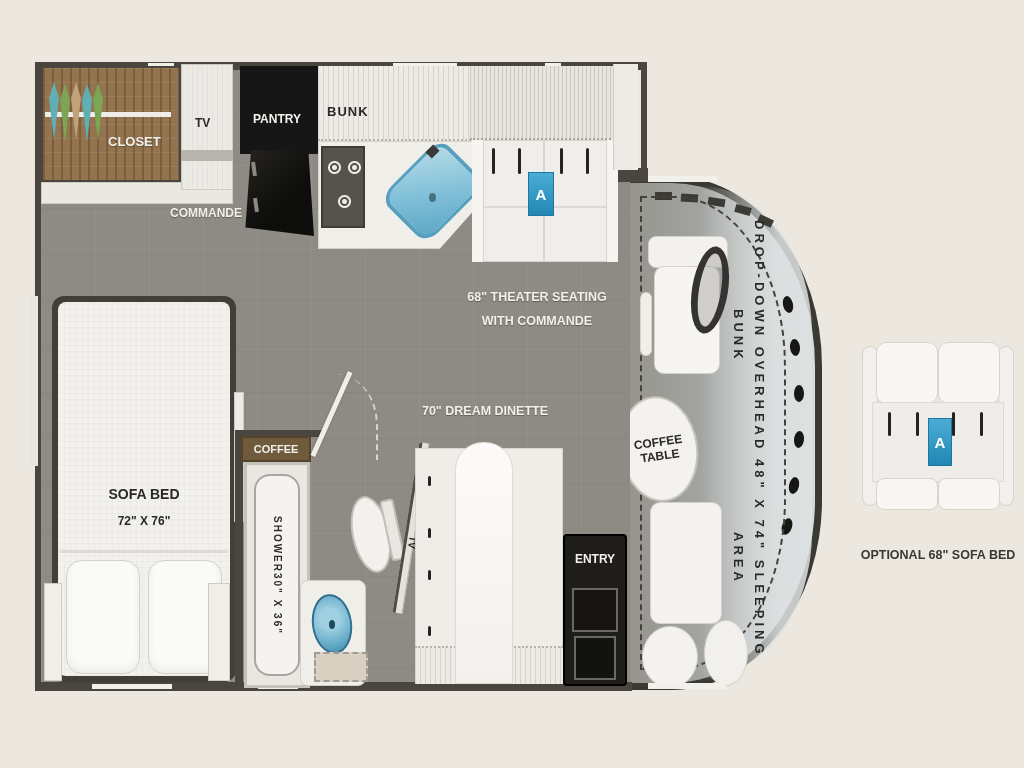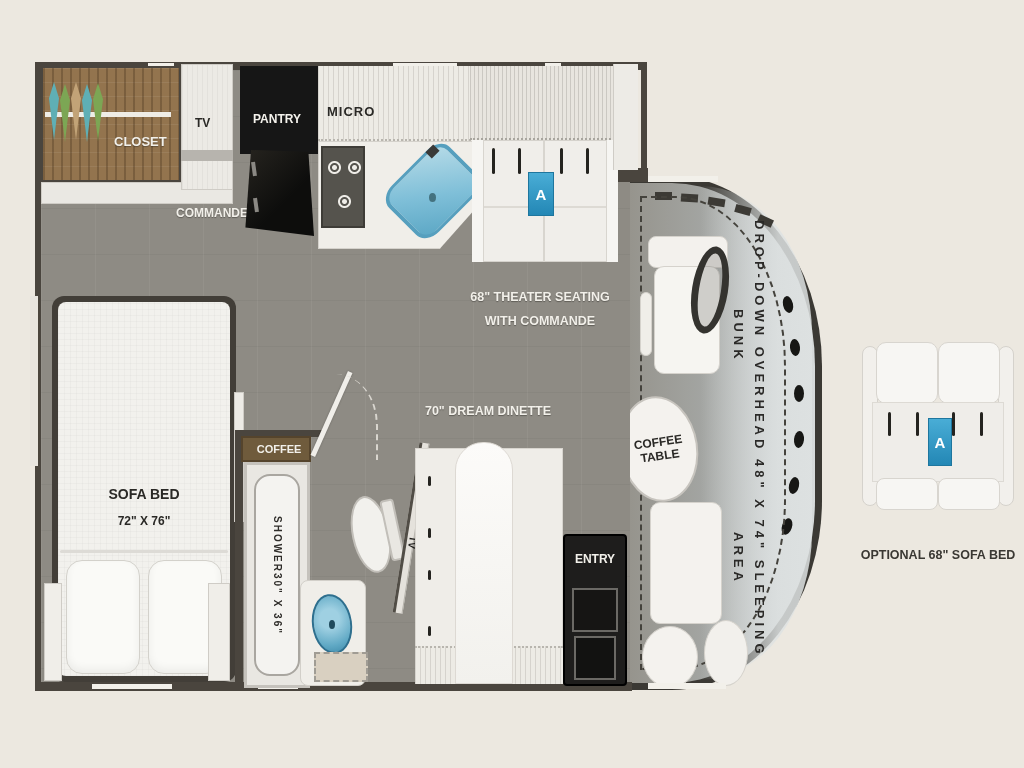--- a/index.html
+++ b/index.html
@@ -1,21 +1,21 @@
 <!DOCTYPE html>
 <html><head>
 <meta charset="utf-8">
 <style>
   html,body{margin:0;padding:0;background:#ECE8E0;}
   #canvas{position:relative;width:1024px;height:768px;background:#ECE8E0;overflow:hidden;
           font-family:"Liberation Sans",sans-serif;}
   .abs{position:absolute;box-sizing:border-box;}
   
   .lbl{position:absolute;box-sizing:border-box;font-weight:bold;white-space:nowrap;}
-  .lbl-white{color:#F2F0EA;text-shadow:0 1px 1px rgba(40,38,34,.45);padding-left:6px;}
+  .lbl-white{color:#F2F0EA;text-shadow:0 1px 1px rgba(40,38,34,.45);}
   .lbl-dark{color:#2A2926;}
   .center{display:flex;align-items:center;justify-content:center;text-align:center;}
   
   .wall{background:#4A453E;}
   .notch{background:#F2F0EA;}
   .white-cab{background:#EDEBE6;border:1px solid #D5D2CC;}
   .corrugated{background:#E4E1DB;
       background-image:repeating-linear-gradient(90deg,#CBC8C2 0 1px,#E8E5DF 1px 4px);}
   .corrugated-soft{background:#E9E7E1;
       background-image:repeating-linear-gradient(90deg,#D6D3CD 0 1px,#EDEBE5 1px 5px);}
@@ -137,21 +137,21 @@
   <div class="abs" style="left:234px;top:392px;width:10px;height:130px;background:#EDEBE6;border:1px solid #CFCCC6;"></div>
 
   <div class="abs" style="left:240px;top:66px;width:78px;height:88px;background:#161616;"></div>
   <div class="lbl" style="left:253px;top:112px;font-size:12px;color:#F4F2EC;">PANTRY</div>
   <div class="abs" style="left:244px;top:150px;width:70px;height:86px;background:linear-gradient(135deg,#26241F,#0D0D0C 60%);
               clip-path:polygon(10% 0,92% 2%,100% 100%,2% 90%);"></div>
   <div class="abs" style="left:252px;top:162px;width:4px;height:14px;background:#8B8984;transform:rotate(-8deg);"></div>
   <div class="abs" style="left:254px;top:198px;width:4px;height:14px;background:#8B8984;transform:rotate(-8deg);"></div>
 
   <div class="abs corrugated-soft" style="left:318px;top:66px;width:300px;height:75px;border-bottom:2px dotted #B8B5AE;"></div>
-  <div class="lbl lbl-dark" style="left:327px;top:104px;font-size:13px;letter-spacing:1px;">MICRO</div>
+  <div class="lbl lbl-dark" style="left:327px;top:104px;font-size:13px;letter-spacing:1px;">BUNK</div>
   <div class="abs" style="left:318px;top:141px;width:160px;height:108px;background:#F0EEE9;border:1px solid #D5D2CC;
               clip-path:polygon(0 0,100% 0,100% 60%,76% 100%,0 100%);"></div>
 
   <div class="abs" style="left:321px;top:146px;width:44px;height:82px;background:#55534D;border:2px solid #3E3C37;"></div>
   <div class="burner" style="left:327px;top:160px;"></div>
   <div class="burner" style="left:347px;top:160px;"></div>
   <div class="burner" style="left:337px;top:194px;"></div>
 
   <div class="abs" style="left:400px;top:158px;width:66px;height:66px;border-radius:14px;
               transform:rotate(45deg) scaleY(1.3);border:3px solid #569FBE;

